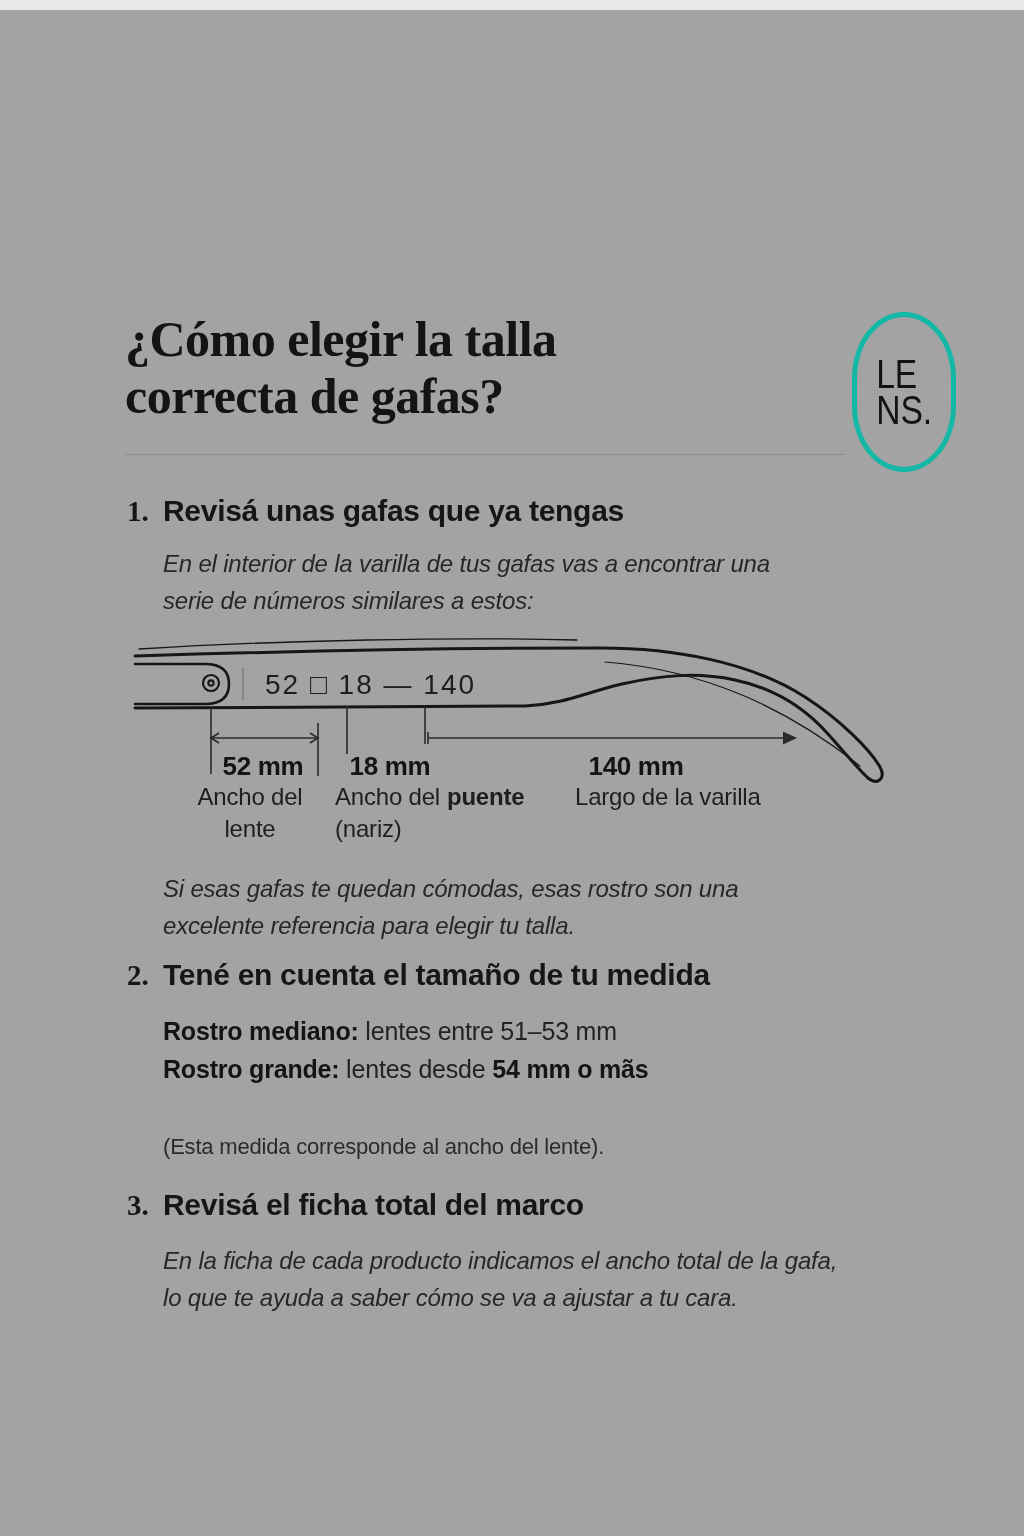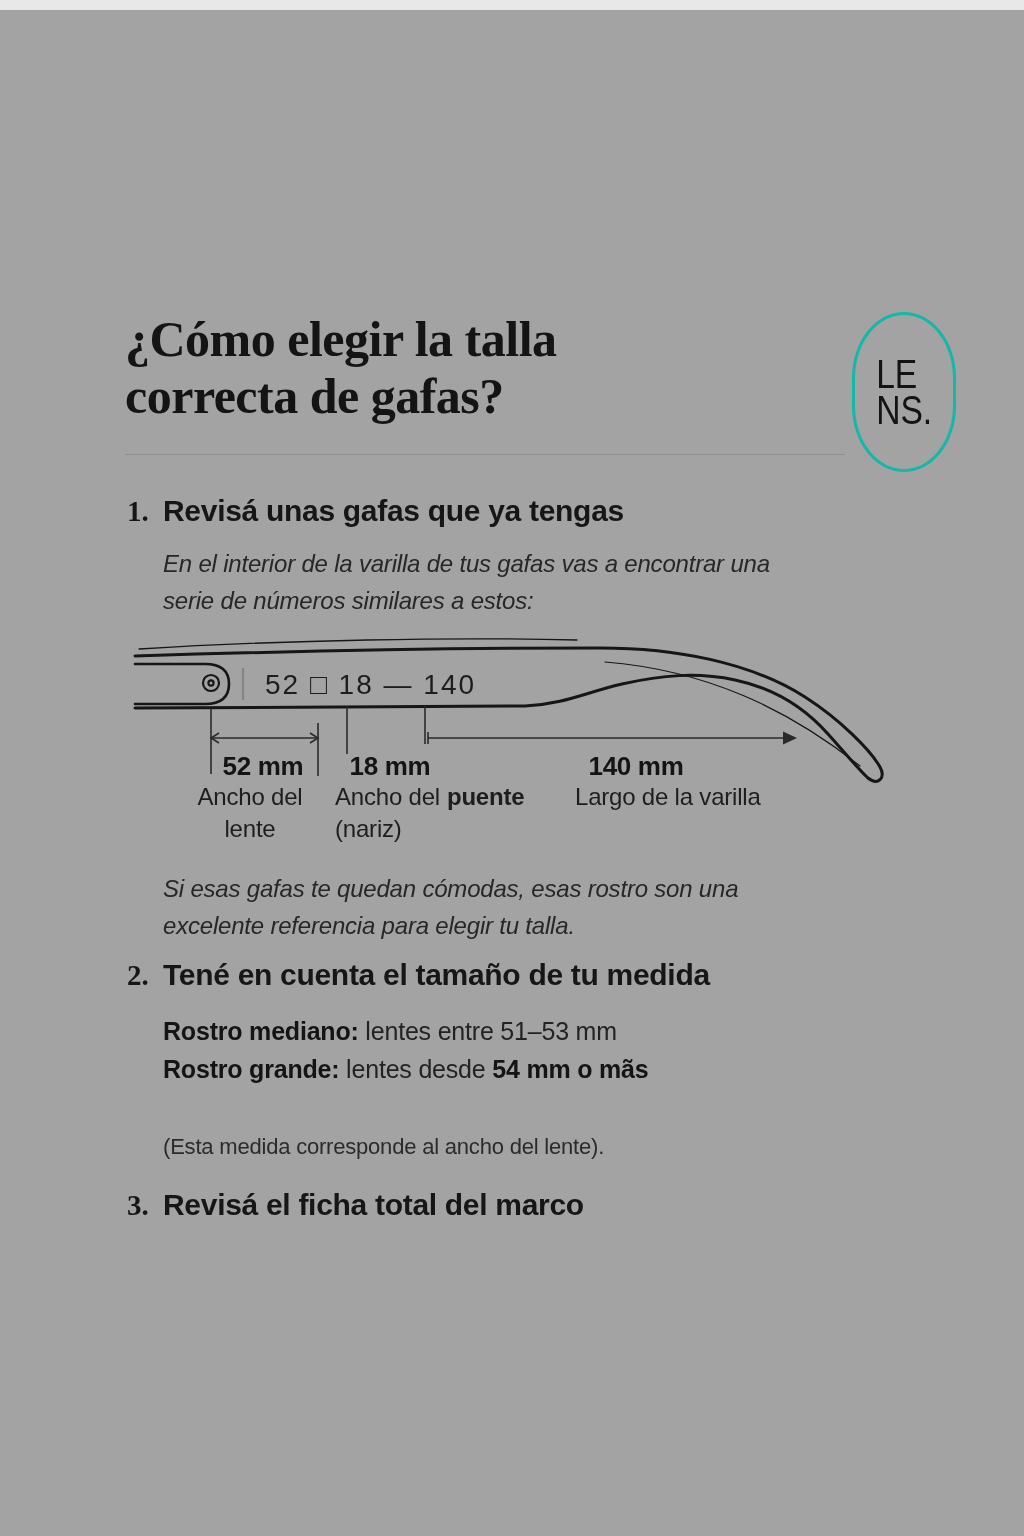--- a/index.html
+++ b/index.html
@@ -20,21 +20,21 @@
     font-weight:700;
     font-size:50px;
     line-height:57px;
     letter-spacing:-0.5px;
     color:#141414;
   }
   
   .logo{
     left:852px;top:302px;
     width:104px;height:160px;
-    border:3px solid #14b8a6;
+    border:5px solid #14b8a6;
     border-radius:52px / 66px;
     box-sizing:border-box;
     display:flex;align-items:center;justify-content:center;
     background:transparent;
   }
   .logo-text{
     font-size:41px;line-height:36px;font-weight:500;
     color:#131313;letter-spacing:0;
     transform:scaleX(0.82);transform-origin:center;
     text-align:left;
@@ -169,14 +169,18 @@
     <div><b>Rostro grande:</b><span> lentes desde </span><b>54 mm o mãs</b></div>
   </div>
 
   <div class="abs note">(Esta medida corresponde al ancho del lente).</div>
 
   <div class="abs sec-heading s3">
     <span class="sec-num">3.</span>
     <span class="sec-title">Revisá el ficha total del marco</span>
   </div>
 
+  <div class="abs para p3">
+    <div>En la ficha de cada producto indicamos el ancho total de la gafa,</div>
+    <div>lo que te ayuda a saber cómo se va a ajustar a tu cara.</div>
+  </div>
 
 </div>
 
 </body></html>

